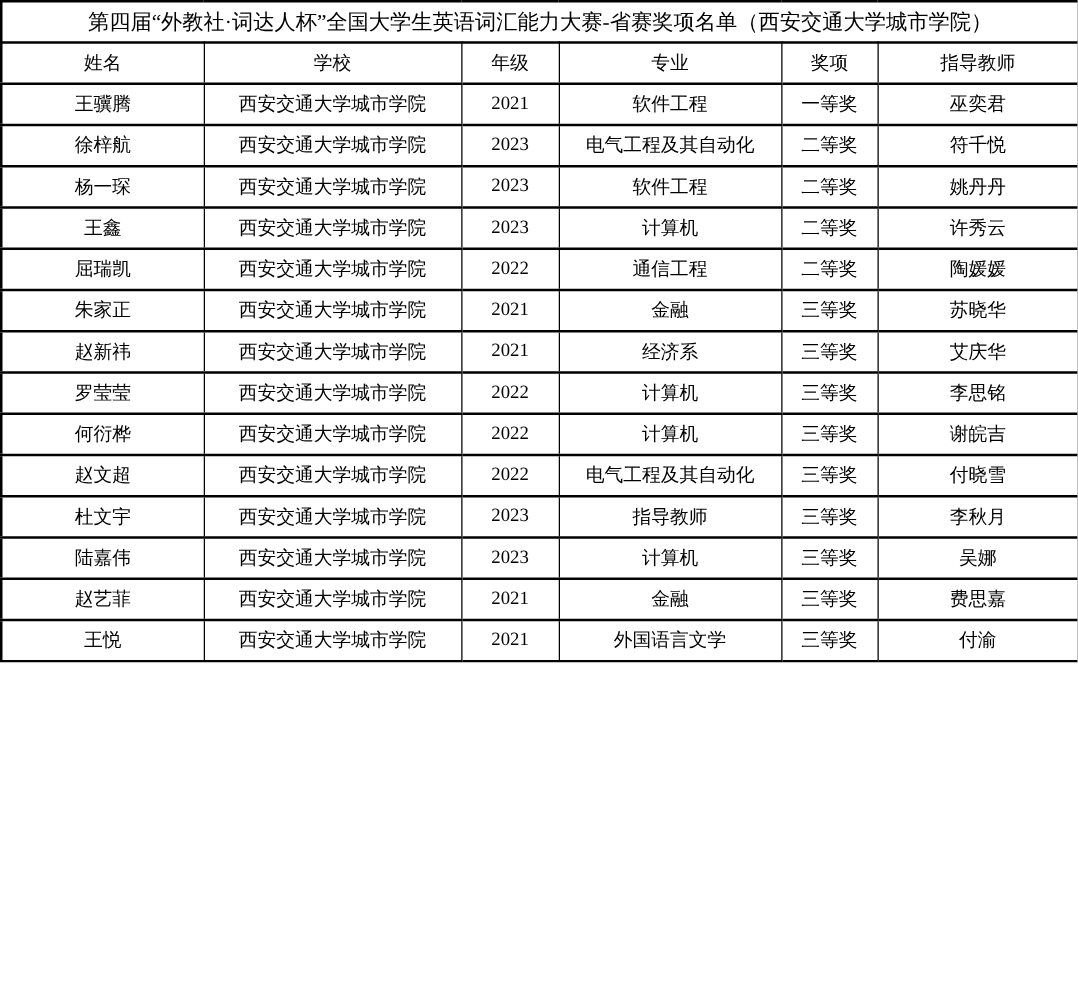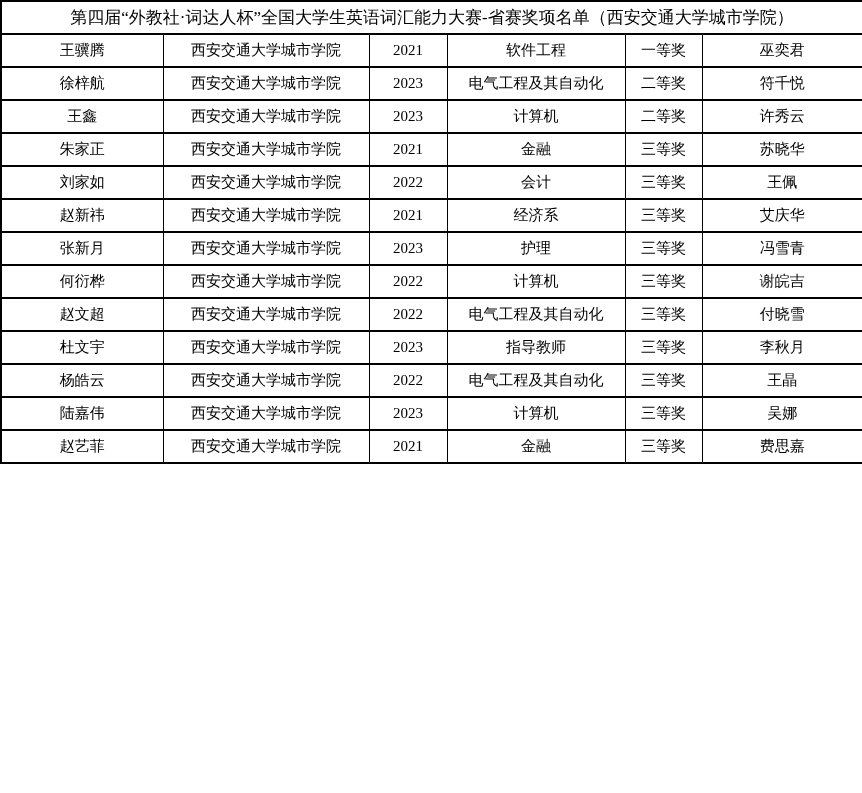--- a/index.html
+++ b/index.html
@@ -52,77 +52,93 @@
     <col style="width:206px">
     <col style="width:78px">
     <col style="width:178px">
     <col style="width:77px">
     <col style="width:161px">
   </colgroup>
   <thead>
     <tr>
       <td class="title-cell" colspan="6">第四届“外教社·词达人杯”全国大学生英语词汇能力大赛-省赛奖项名单（西安交通大学城市学院）</td>
     </tr>
+    <tr>
+      <th>姓名</th>
+      <th>学校</th>
+      <th>年级</th>
+      <th>专业</th>
+      <th>奖项</th>
+      <th>指导教师</th>
+    </tr>
   </thead>
   <tbody id="table-body">
       <tr>
         <td class="cell">王骥腾</td>
         <td class="cell">西安交通大学城市学院</td>
         <td class="cell">2021</td>
         <td class="cell">软件工程</td>
         <td class="cell">一等奖</td>
         <td class="cell">巫奕君</td>
       </tr>
       <tr>
         <td class="cell">徐梓航</td>
         <td class="cell">西安交通大学城市学院</td>
         <td class="cell">2023</td>
         <td class="cell">电气工程及其自动化</td>
         <td class="cell">二等奖</td>
         <td class="cell">符千悦</td>
       </tr>
       <tr>
+        <td class="cell">杨一琛</td>
+        <td class="cell">西安交通大学城市学院</td>
+        <td class="cell">2023</td>
+        <td class="cell">软件工程</td>
+        <td class="cell">二等奖</td>
+        <td class="cell">姚丹丹</td>
+      </tr>
+      <tr>
         <td class="cell">王鑫</td>
         <td class="cell">西安交通大学城市学院</td>
         <td class="cell">2023</td>
         <td class="cell">计算机</td>
         <td class="cell">二等奖</td>
         <td class="cell">许秀云</td>
+      </tr>
+      <tr>
+        <td class="cell">屈瑞凯</td>
+        <td class="cell">西安交通大学城市学院</td>
+        <td class="cell">2022</td>
+        <td class="cell">通信工程</td>
+        <td class="cell">二等奖</td>
+        <td class="cell">陶媛媛</td>
       </tr>
       <tr>
         <td class="cell">朱家正</td>
         <td class="cell">西安交通大学城市学院</td>
         <td class="cell">2021</td>
         <td class="cell">金融</td>
         <td class="cell">三等奖</td>
         <td class="cell">苏晓华</td>
       </tr>
       <tr>
-        <td class="cell">刘家如</td>
-        <td class="cell">西安交通大学城市学院</td>
-        <td class="cell">2022</td>
-        <td class="cell">会计</td>
-        <td class="cell">三等奖</td>
-        <td class="cell">王佩</td>
-      </tr>
-      <tr>
         <td class="cell">赵新祎</td>
         <td class="cell">西安交通大学城市学院</td>
         <td class="cell">2021</td>
         <td class="cell">经济系</td>
         <td class="cell">三等奖</td>
         <td class="cell">艾庆华</td>
       </tr>
       <tr>
-        <td class="cell">张新月</td>
+        <td class="cell">罗莹莹</td>
         <td class="cell">西安交通大学城市学院</td>
-        <td class="cell">2023</td>
-        <td class="cell">护理</td>
+        <td class="cell">2022</td>
+        <td class="cell">计算机</td>
         <td class="cell">三等奖</td>
-        <td class="cell">冯雪青</td>
+        <td class="cell">李思铭</td>
       </tr>
       <tr>
         <td class="cell">何衍桦</td>
         <td class="cell">西安交通大学城市学院</td>
         <td class="cell">2022</td>
         <td class="cell">计算机</td>
         <td class="cell">三等奖</td>
         <td class="cell">谢皖吉</td>
       </tr>
       <tr>
@@ -135,37 +151,37 @@
       </tr>
       <tr>
         <td class="cell">杜文宇</td>
         <td class="cell">西安交通大学城市学院</td>
         <td class="cell">2023</td>
         <td class="cell">指导教师</td>
         <td class="cell">三等奖</td>
         <td class="cell">李秋月</td>
       </tr>
       <tr>
-        <td class="cell">杨皓云</td>
-        <td class="cell">西安交通大学城市学院</td>
-        <td class="cell">2022</td>
-        <td class="cell">电气工程及其自动化</td>
-        <td class="cell">三等奖</td>
-        <td class="cell">王晶</td>
-      </tr>
-      <tr>
         <td class="cell">陆嘉伟</td>
         <td class="cell">西安交通大学城市学院</td>
         <td class="cell">2023</td>
         <td class="cell">计算机</td>
         <td class="cell">三等奖</td>
         <td class="cell">吴娜</td>
       </tr>
       <tr>
         <td class="cell">赵艺菲</td>
         <td class="cell">西安交通大学城市学院</td>
         <td class="cell">2021</td>
         <td class="cell">金融</td>
         <td class="cell">三等奖</td>
         <td class="cell">费思嘉</td>
       </tr>
+      <tr>
+        <td class="cell">王悦</td>
+        <td class="cell">西安交通大学城市学院</td>
+        <td class="cell">2021</td>
+        <td class="cell">外国语言文学</td>
+        <td class="cell">三等奖</td>
+        <td class="cell">付渝</td>
+      </tr>
     </tbody>
 </table>
 
 </body></html>

